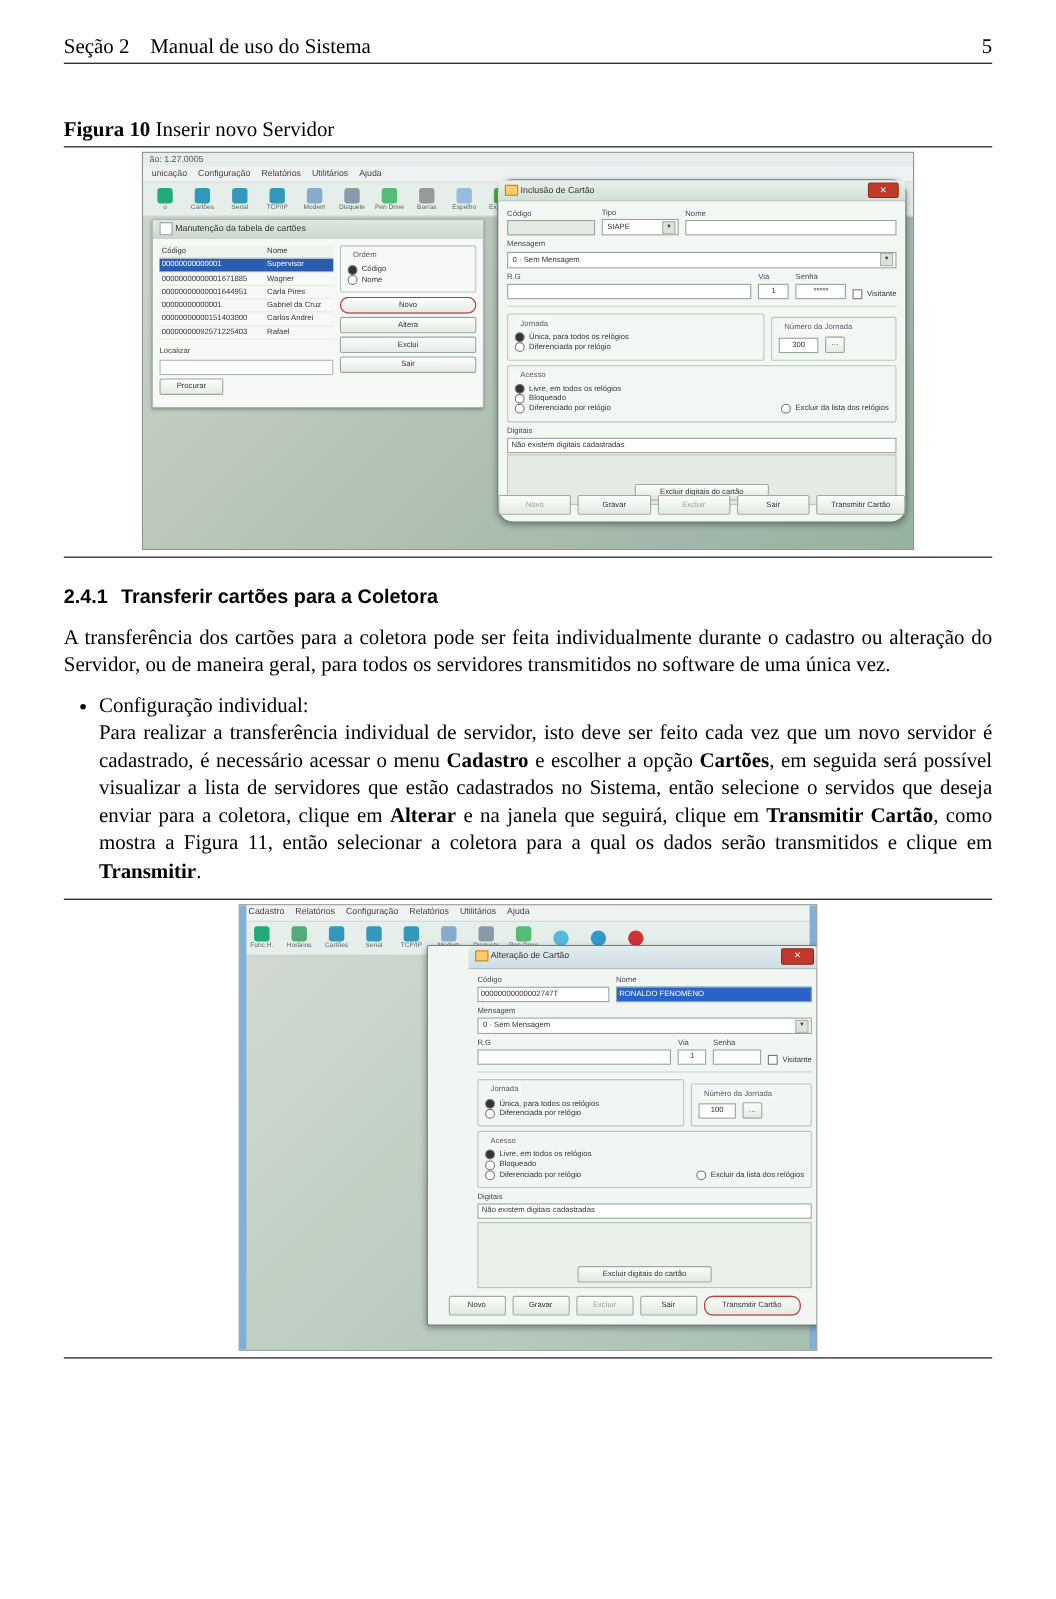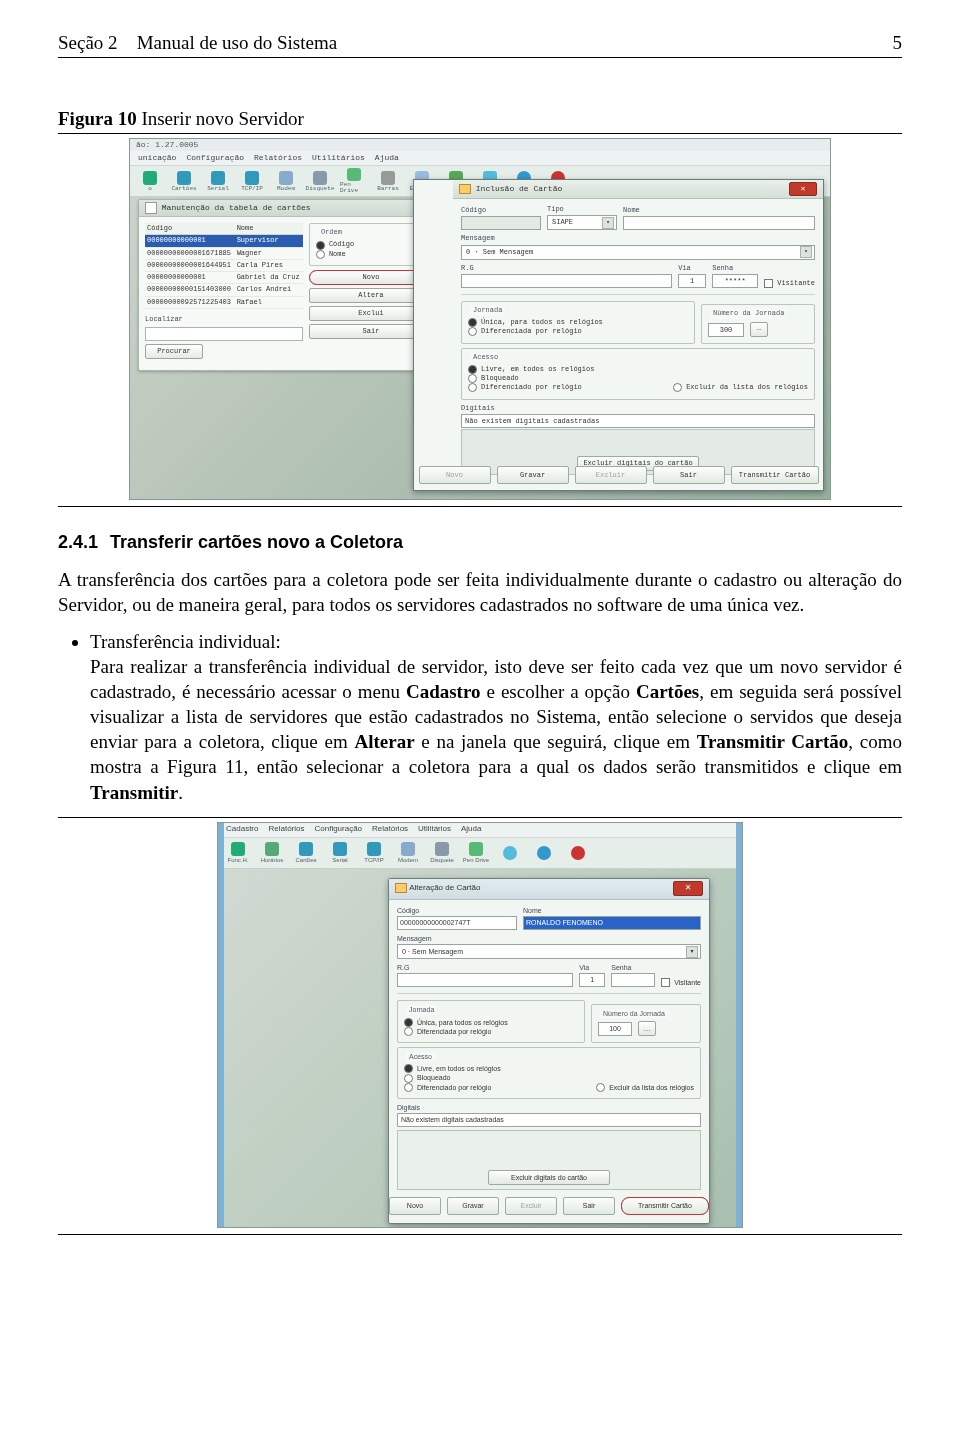--- a/index.html
+++ b/index.html
@@ -54,21 +54,21 @@
   .sec-head .num { display: inline-block; min-width: 52px; }
   ul.bullets { margin: 0 0 12px 0; padding-left: 32px; }
   ul.bullets li { text-align: justify; margin-bottom: 6px; }
 
   
   .sh1 {
     width: 700px; height: 360px;
     background: linear-gradient(135deg,#cfd6cd 0%,#b4c3b5 45%,#a2b7a9 80%,#96b29d 100%);
     border: 1px solid #8a9690;
     position: relative;
-    font-family: Liberation Mono, monospace;
+    font-family: Liberation Sans, sans-serif;
     font-size: 9px;
     color: #333;
     overflow: hidden;
   }
   .sh1 .titlebar, .sh2 .titlebar {
     height: 12px;
     background: #e7ecee;
     display: flex; align-items: center; padding: 0 6px;
     font-size: 8px; color: #555;
   }
@@ -117,24 +117,23 @@
     background:linear-gradient(#fefefe,#e3eae3);
     display:flex; align-items:center; justify-content:center; font-size:7px;
   }
   .minibtn.red { outline:1.5px solid #c33; outline-offset:-1px; border-radius:8px; }
   .locbox { margin-top:6px; display:flex; flex-direction:column; gap:3px; }
   .txtfield {
     height:12px; background:#fff; border:1px solid #a9b5ad;
   }
 
   .sh1 .dialog {
-    position:absolute; right:6px; top:40px; width:370px; height:310px;
-    background:#f3f7f3; border:1px solid #6a7a7a; border-radius:0;
+    position:absolute; right:6px; top:24px; width:370px; height:310px;
+    background:#f3f7f3; border:1px solid #6a7a7a; border-radius:14px;
     box-shadow:0 2px 6px rgba(0,0,0,0.35);
-    padding-left:39px;
   }
   .dialog .d-title {
     height:18px; background:linear-gradient(#e9f0ea,#d4dfd5);
     display:flex; align-items:center; justify-content:space-between;
     padding:0 6px; font-size:8px; border-bottom:1px solid #b4c2b6;
   }
   .dialog .d-close {
     width:26px; height:12px; background:#c0392b; border:1px solid #8b2a20;
     color:#fff; font-size:8px; display:flex; align-items:center; justify-content:center;
     border-radius:2px;
@@ -174,23 +173,24 @@
     width: 524px; height: 404px;
     background: linear-gradient(135deg,#d4dbd4 0%,#c2d0c4 40%,#b3c7b9 75%,#a6bfaf 100%);
     border:1px solid #8a9690;
     position:relative;
     font-family: Tahoma, Arial, sans-serif;
     font-size:9px; color:#333; overflow:hidden;
   }
   .sh2 .vborder { position:absolute; top:0; bottom:0; width:6px; background:#7fb0d6; }
   .sh2 .vborder.l { left:0; } .sh2 .vborder.r { right:0; }
   .sh2 .dialog2 {
-    position:absolute; left:170px; top:55px; width:320px; height:344px;
+    position:absolute; left:170px; top:36px; width:320px; height:344px;
     background:#f2f6f2; border:1px solid #6e807e; border-radius:2px;
     box-shadow:0 2px 6px rgba(0,0,0,0.35);
+    padding-left:37px;
   }
   .dialog2 .d-title {
     height:20px; background:linear-gradient(#e2ecef,#cfdee3);
     display:flex; align-items:center; justify-content:space-between;
     padding:0 6px; font-size:8px; border-bottom:1px solid #b0c1c3;
   }
   .dialog2 .d-close {
     width:28px; height:13px; background:#c0392b; border:1px solid #8b2a20;
     color:#fff; font-size:8px; display:flex; align-items:center; justify-content:center;
     border-radius:2px;
@@ -470,28 +470,28 @@
           <div class="dbtn">Sair</div>
           <div class="dbtn" style="width:86px">Transmitir Cartão</div>
         </div>
       </div>
     </div>
   </div>
   <hr class="fig-hr">
 
 
   <div class="sec-head">
-    <span class="num">2.4.1</span><span>Transferir cartões novo a Coletora</span>
+    <span class="num">2.4.1</span><span>Transferir cartões para a Coletora</span>
   </div>
 
-  <p class="body-text">A transferência dos cartões para a coletora pode ser feita individualmente durante o cadastro ou alteração do Servidor, ou de maneira geral, para todos os servidores cadastrados no software de uma única vez.</p>
+  <p class="body-text">A transferência dos cartões para a coletora pode ser feita individualmente durante o cadastro ou alteração do Servidor, ou de maneira geral, para todos os servidores transmitidos no software de uma única vez.</p>
 
   <ul class="bullets">
     <li>
-      <span>Transferência individual:</span><br>
+      <span>Configuração individual:</span><br>
       <span>Para realizar a transferência individual de servidor, isto deve ser feito cada vez que um novo servidor é cadastrado, é necessário acessar o menu </span><b>Cadastro</b><span> e escolher a opção </span><b>Cartões</b><span>, em seguida será possível visualizar a lista de servidores que estão cadastrados no Sistema, então selecione o servidos que deseja enviar para a coletora, clique em </span><b>Alterar</b><span> e na janela que seguirá, clique em </span><b>Transmitir Cartão</b><span>, como mostra a Figura 11, então selecionar a coletora para a qual os dados serão transmitidos e clique em </span><b>Transmitir</b><span>.</span>
     </li>
   </ul>
 
   <hr class="fig-hr">
   <div class="screenshot-wrap">
     <div class="sh2">
       <div class="vborder l"></div>
       <div class="vborder r"></div>
       <div class="menubar">

